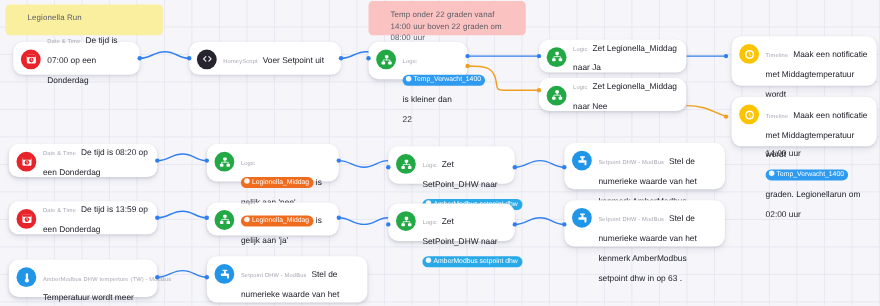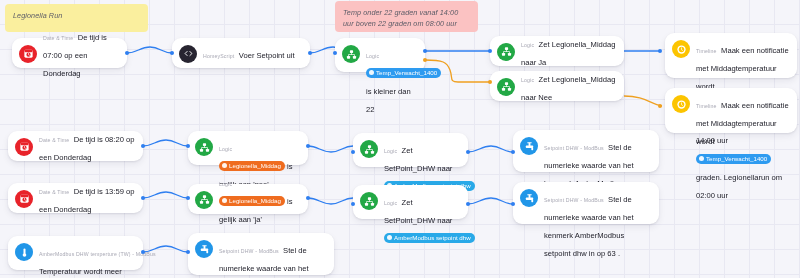--- a/index.html
+++ b/index.html
@@ -31,28 +31,27 @@
     left: 0;
     top: 0;
     width: 800px;
     height: 278px;
     pointer-events: none;
     z-index: 1;
   }
   .group-header {
     position: absolute;
     border-radius: 4px;
-    padding: 7px 9px 8px 8px;
+    padding: 7px 9px 8px 20px;
     box-sizing: border-box;
     font-size: 7.2px;
     line-height: 10.5px;
     color: #5b5b66;
     letter-spacing: 0.1px;
     z-index: 2;
-    font-style: italic;
   }
   .gh-yellow { background: #faef9e; }
   .gh-pink   { background: #fbc2c2; }
 
   .card {
     position: absolute;
     background: #ffffff;
     border-radius: 9px;
     box-shadow: 0 1px 2px rgba(30,30,60,0.10), 0 3px 7px rgba(30,30,60,0.07);
     box-sizing: border-box;

